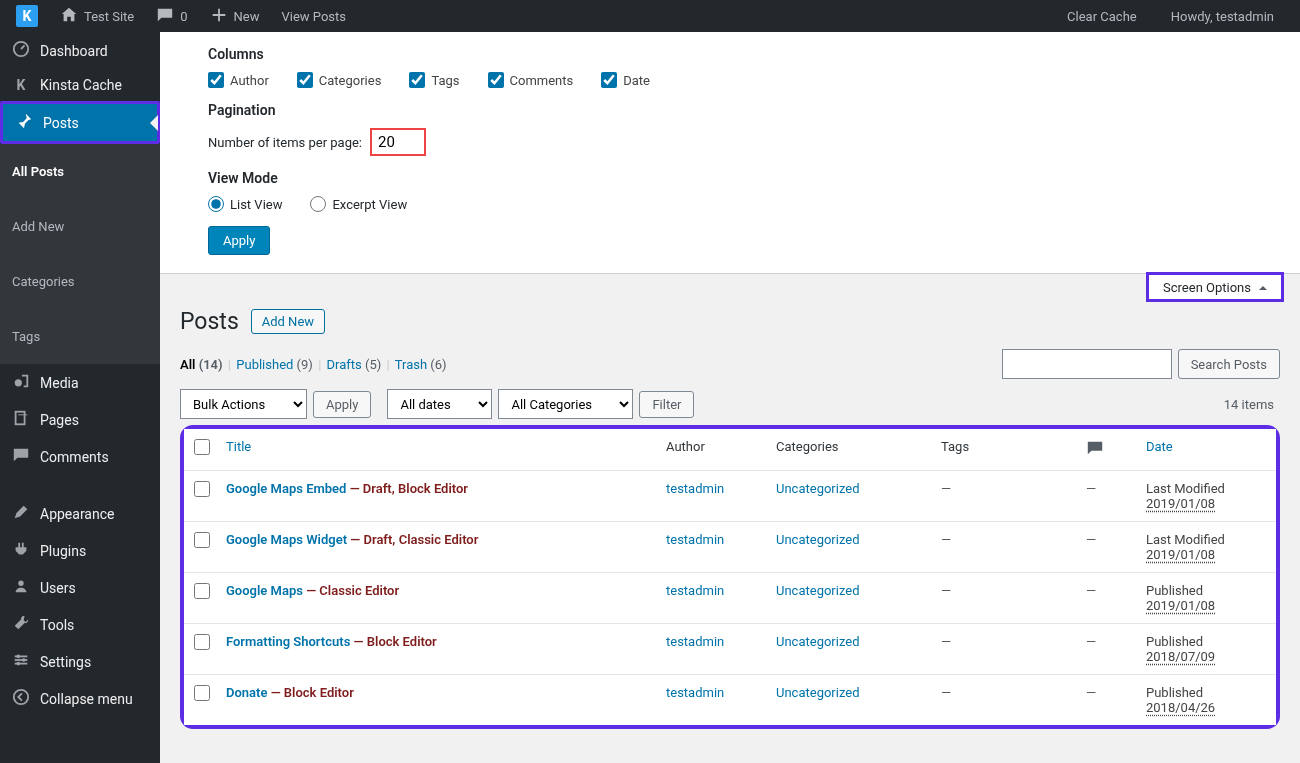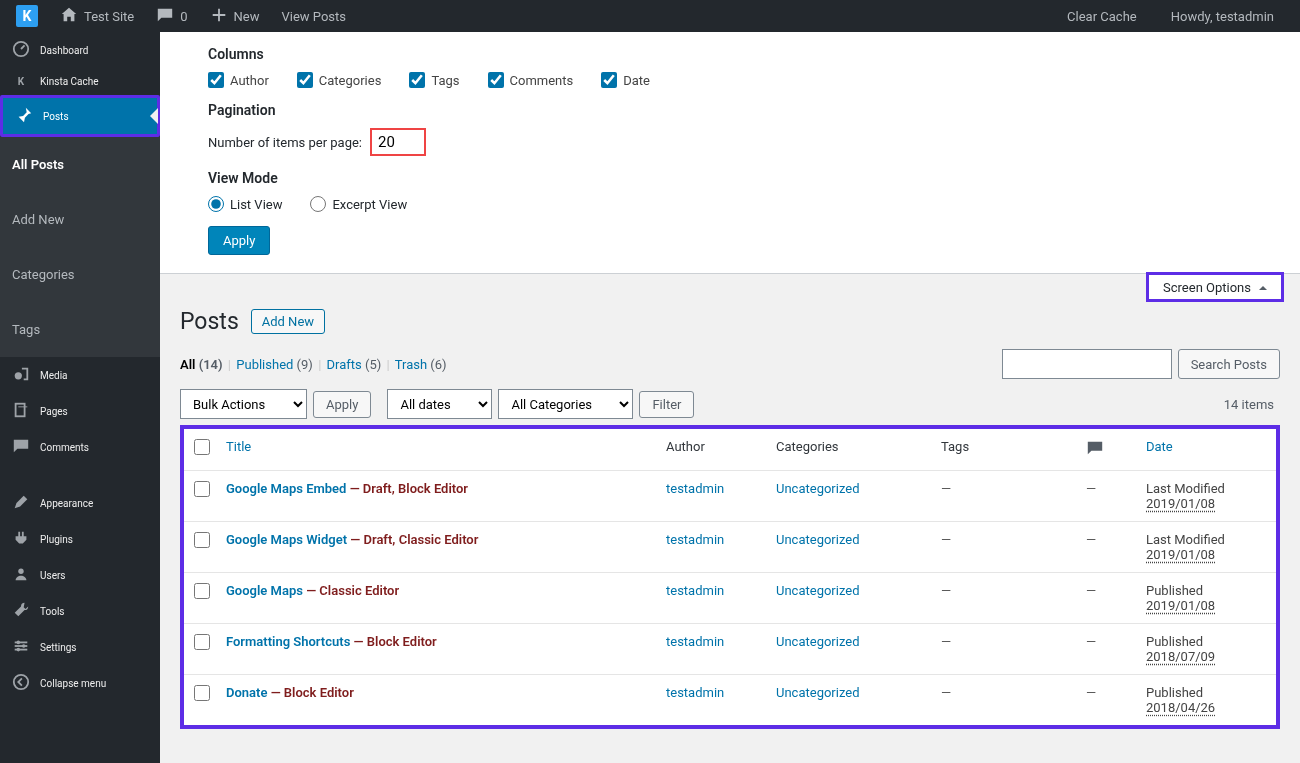--- a/index.html
+++ b/index.html
@@ -9,21 +9,21 @@
 
 .adminbar { position:absolute; top:0; left:0; right:0; height:32px; background:#23282d; color:#b4b9be; display:flex; align-items:center; padding:0 8px; z-index:100; }
 .adminbar .left { display:flex; align-items:center; gap:6px; }
 .adminbar .right { margin-left:auto; display:flex; align-items:center; gap:18px; padding-right:10px; }
 .adminbar .item { display:flex; align-items:center; gap:6px; padding:0 8px; cursor:pointer; color:#b4b9be; font-size:13px; }
 .adminbar svg { fill:#b4b9be; width:18px; height:18px; }
 .adminbar .k-logo { background:#2D9FF1; color:#fff; width:22px; height:22px; display:flex; align-items:center; justify-content:center; font-weight:bold; font-size:14px; border-radius:2px; }
 
 
 .sidebar { position:absolute; top:32px; left:0; bottom:0; width:160px; background:#23282d; color:#eee; }
-.sidebar .menu-item { display:flex; align-items:center; gap:10px; padding:8px 12px; cursor:pointer; color:#eee; font-size:10px; }
+.sidebar .menu-item { display:flex; align-items:center; gap:10px; padding:8px 12px; cursor:pointer; color:#eee; font-size:14px; }
 .sidebar .menu-item.active { background:#0073aa; color:#fff; position:relative; }
 .sidebar .menu-item.active::after { content:""; position:absolute; right:-1px; top:50%; transform:translateY(-50%); border:8px solid transparent; border-right-color:#f1f1f1; }
 .sidebar .menu-item svg { width:18px; height:18px; fill:#9ea3a8; flex:0 0 18px; }
 .sidebar .menu-item.active svg { fill:#fff; }
 .sidebar .submenu { background:#32373c; }
 .sidebar .submenu .sub { padding:20px 12px; color:#b4b9be; font-size:13px; cursor:pointer; }
 .sidebar .submenu .sub.active { color:#fff; font-weight:600; }
 .sidebar .highlight-box { border:3px solid #5d2de6; border-radius:2px; }
 
 
@@ -57,21 +57,21 @@
 .filters-row .sep { color:#ccc; margin:0 2px; }
 .search-wrap { margin-left:auto; display:flex; gap:6px; }
 .search-wrap input[type=search] { height:30px; border:1px solid #7e8993; padding:0 8px; width:170px; }
 .btn-grey { background:#f7f7f7; border:1px solid #7e8993; color:#555d66; padding:5px 12px; font-size:13px; border-radius:3px; cursor:pointer; }
 
 .bulk-row { display:flex; align-items:center; gap:6px; padding:2px 20px 6px 20px; }
 .bulk-row select { height:30px; border:1px solid #7e8993; background:#fff; padding:0 24px 0 8px; font-size:13px; }
 .bulk-row .count { margin-left:auto; font-size:13px; color:#555d66; padding-right:6px; }
 
 
-.table-wrap { margin:0 20px 0 20px; }
+.table-wrap { margin:0 20px 0 20px;border-radius:13px; }
 .table-highlight { border:4px solid #5d2de6; }
 table.posts { width:100%; border-collapse:collapse; background:#fff; table-layout:fixed; }
 table.posts th, table.posts td { text-align:left; padding:10px 10px; vertical-align:top; font-size:13px; }
 table.posts thead th { font-weight:400; color:#32373c; }
 table.posts thead th a { color:#0073aa; text-decoration:none; }
 table.posts tbody tr { border-top:1px solid #e5e5e5; }
 .col-cb { width:32px; }
 .col-title { width:440px; }
 .col-author { width:110px; }
 .col-cat { width:165px; }

